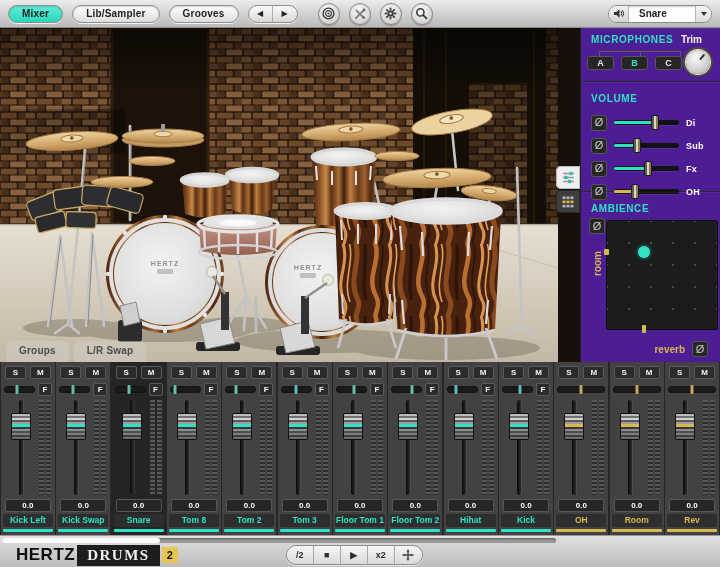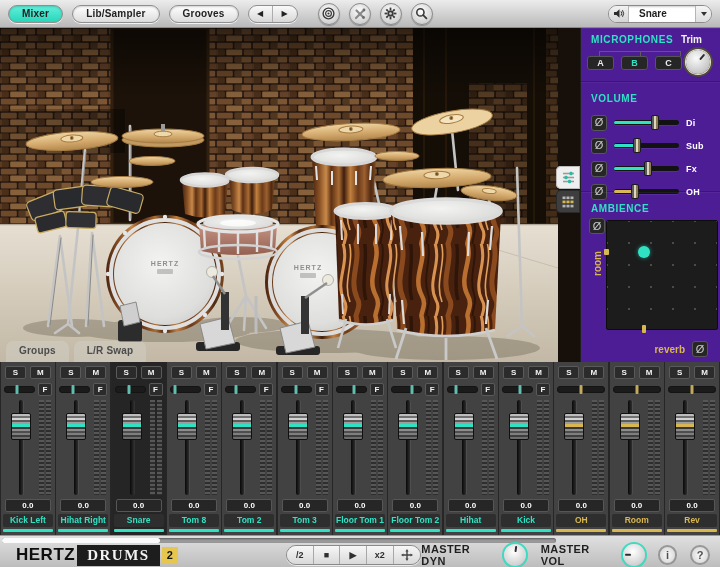--- a/index.html
+++ b/index.html
@@ -630,21 +630,21 @@
             <div class="pan-handle" style="left:45%"></div>
           </div>
           <button class="fbtn">F</button>
         </div>
         <div class="fader-area">
           <div class="fader-track"></div>
           <div class="fader-cap"></div>
           <div class="meter"></div>
         </div>
         <div class="value">0.0</div>
-        <div class="chname">Hihat Right</div>
+        <div class="chname">Kick Swap</div>
         <div class="underline"></div>
       </div>
       <div class="strip acc-teal selected" style="--stripe: #2fe2c4;">
         <div class="sm-row">
           <button class="sm">S</button>
           <button class="sm">M</button>
         </div>
         <div class="pan-row">
           <div class="pan">
             <div class="pan-handle" style="left:45%"></div>
@@ -882,27 +882,15 @@
               </g>
               <g fill="#444">
                 <polygon points="6,0 4.4,2.4 7.6,2.4"></polygon>
                 <polygon points="6,12 4.4,9.6 7.6,9.6"></polygon>
                 <polygon points="0,6 2.4,4.4 2.4,7.6"></polygon>
                 <polygon points="12,6 9.6,4.4 9.6,7.6"></polygon>
               </g>
             </svg>
         </div>
       </div>
-      <div class="masters">
-        <span class="mlabel">MASTER DYN</span>
-        <div class="mknob">
-            <i style="transform:rotate(8deg)"></i>
-          </div>
-        <span class="mlabel" style="margin-left:8px">MASTER VOL</span>
-        <div class="mknob">
-            <i style="transform:rotate(-88deg)"></i>
-          </div>
-        <button class="cbtn">i</button>
-        <button class="cbtn">?</button>
-      </div>
     </div>
   </div>
 </div>
 
 </body></html>

